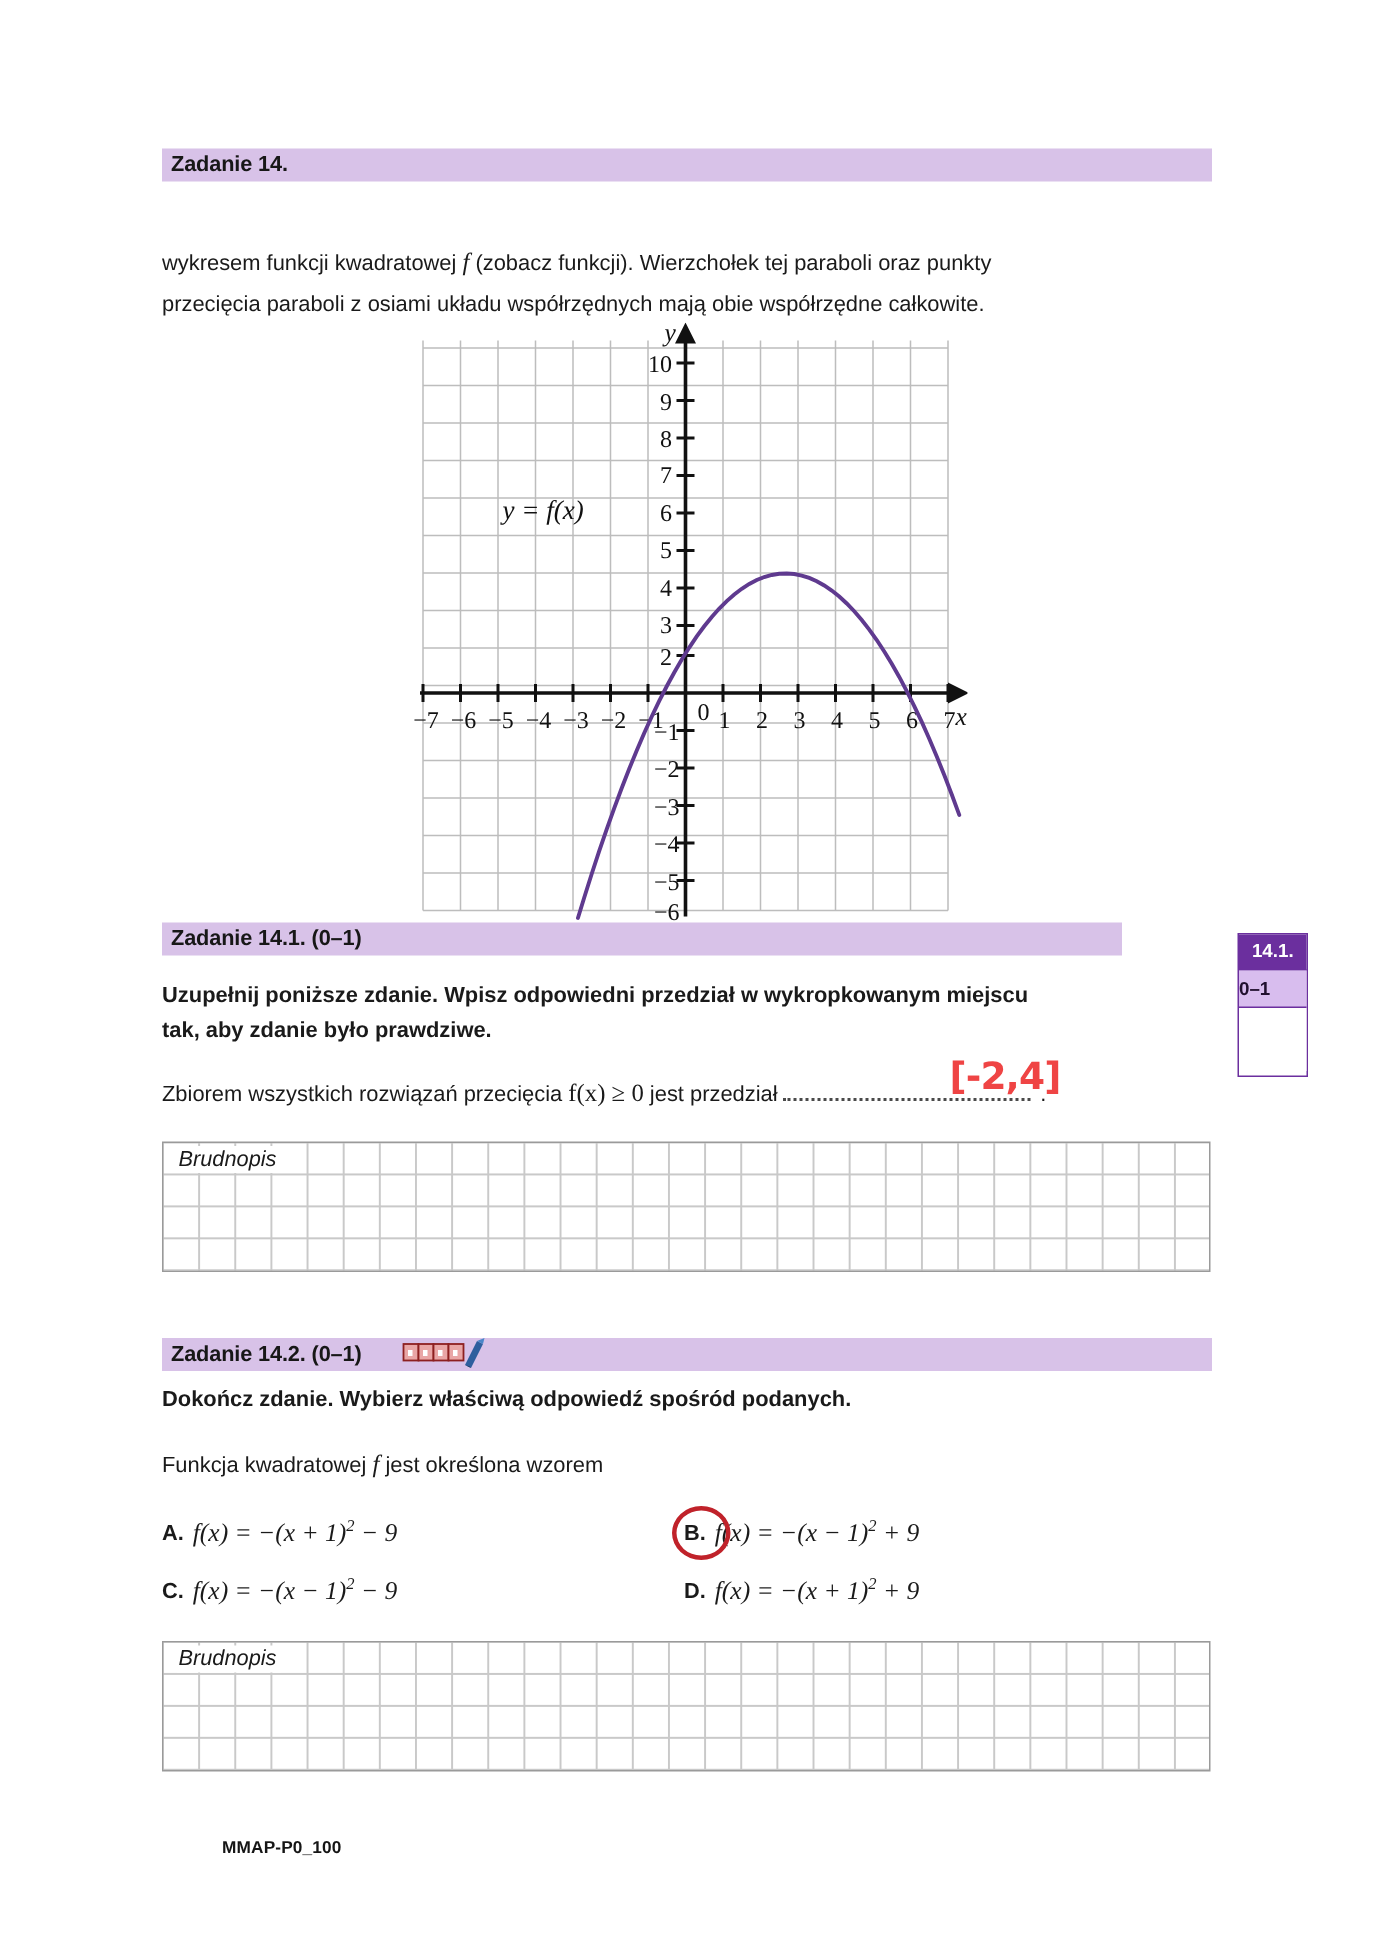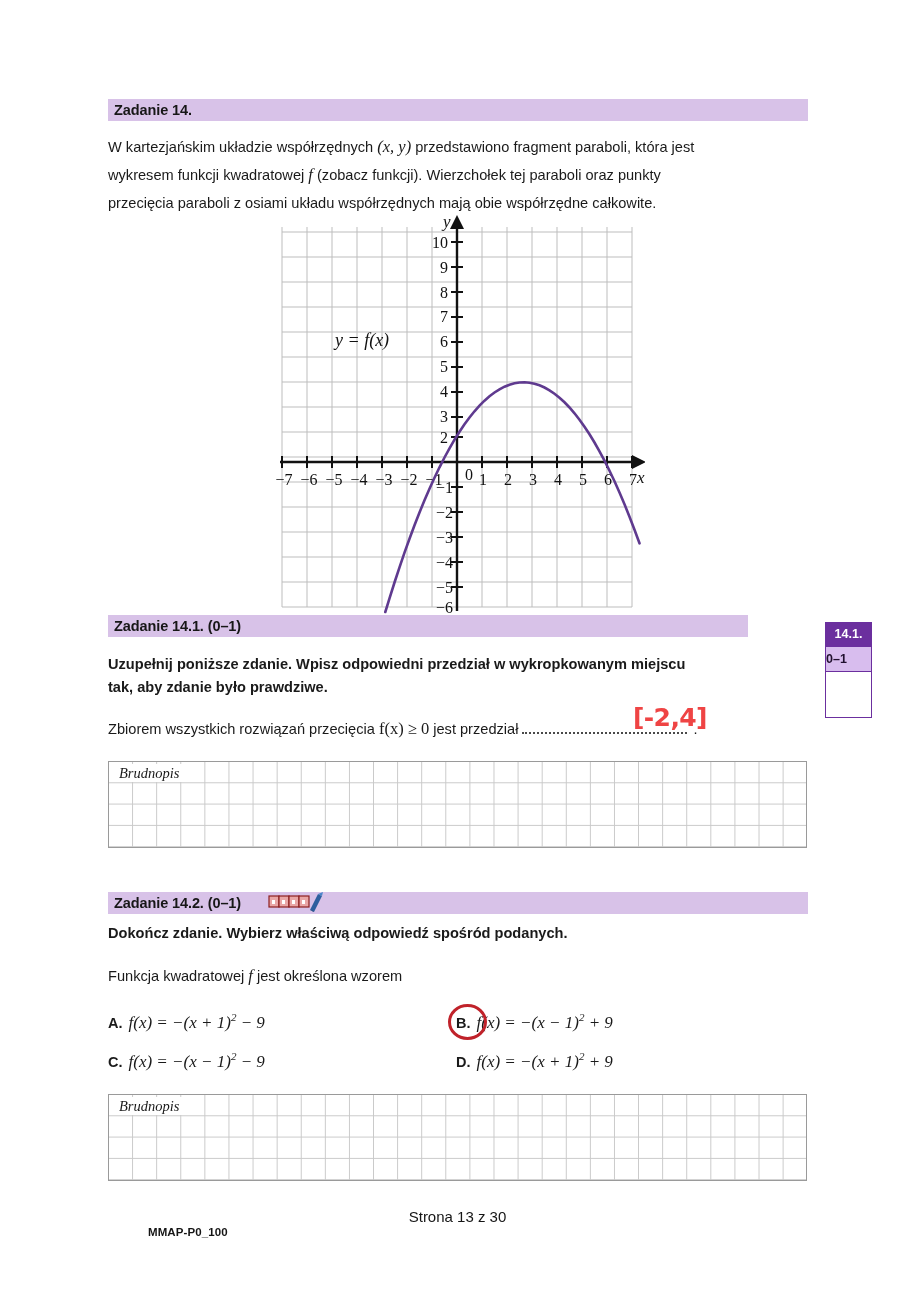--- a/index.html
+++ b/index.html
@@ -125,21 +125,21 @@
     background-image:
       linear-gradient(to right, #c9c9c9 1px, transparent 1px),
       linear-gradient(to bottom, #c9c9c9 1px, transparent 1px);
     background-size: 24.1px 21.3px;
     background-position: -1px -1px;
   }
   .brudnopis .bn-label {
     position: absolute;
     left: 9px;
     top: 2px;
-    font-family: Liberation Serif, serif;
+    font-family: Liberation Sans, sans-serif;
     font-style: italic;
     font-size: 14.5px;
     color: #1a1a1a;
     background: #ffffff;
     padding: 0 3px 0 1px;
     line-height: 18px;
   }
 
   
   .opt {
@@ -196,23 +196,20 @@
 </style>
 </head>
 <body>
 
 <div class="page">
 
   <div class="task-band" style="left:108px; top:99px; width:700px; height:22px;">
     <span class="band-title">Zadanie 14.</span>
   </div>
 
-  <div class="para" style="left:108px; top:133px;">
-    <span>W kartezjańskim układzie współrzędnych </span><span class="mathit">(x, y)</span><span>  przedstawiono fragment paraboli, która jest</span>
-  </div>
   <div class="para" style="left:108px; top:161px;">
     <span>wykresem funkcji kwadratowej </span><span class="mathit">f</span><span>  (zobacz funkcji). Wierzchołek tej paraboli oraz punkty</span>
   </div>
   <div class="para" style="left:108px; top:189px;">
     <span>przecięcia paraboli z osiami układu współrzędnych mają obie współrzędne całkowite.</span>
   </div>
 
   <div class="figure">
     <svg width="370" height="400" viewBox="0 0 370 400">
 
@@ -467,16 +464,15 @@
   <div class="opt" style="left:456px; top:1050px;">
     <span class="opt-letter">D.</span><span class="opt-formula"><span>f(x) = −(x + 1)</span><sup class="ex">2</sup><span> + 9</span></span>
   </div>
 
   <div class="circle-mark" style="left:448px; top:1004px; width:39px; height:36px;"></div>
 
   <div class="brudnopis" style="left:108px; top:1094px; width:699px; height:87px;">
     <span class="bn-label">Brudnopis</span>
   </div>
 
-  <div class="footer-center" style="top:1208px; left:0;">Strona 13 z 30</div>
   <div class="footer-left" style="left:108px; top:1226px;">MMAP-P0_100</div>
 
 </div>
 
 </body></html>

